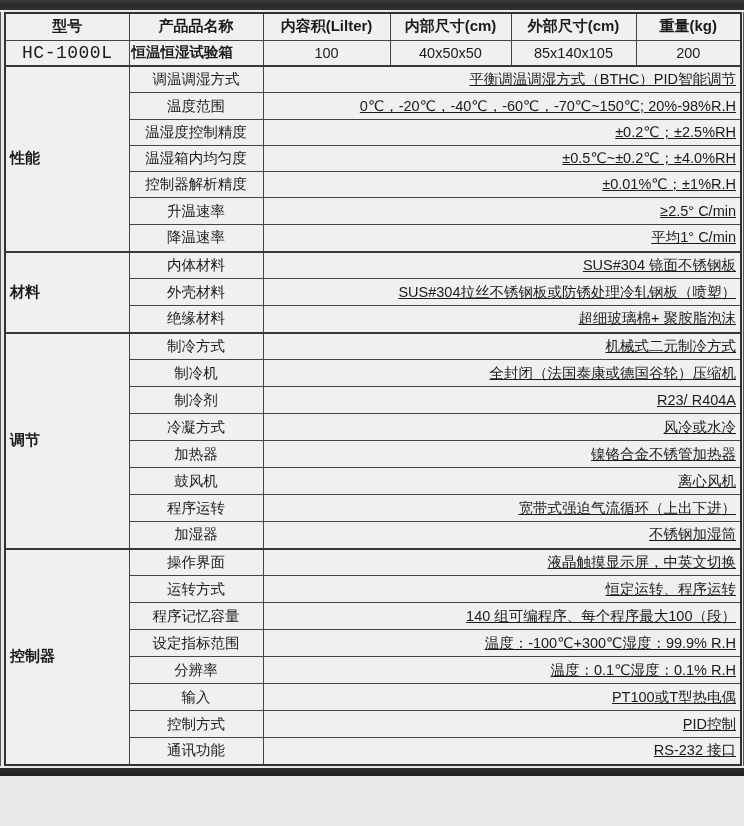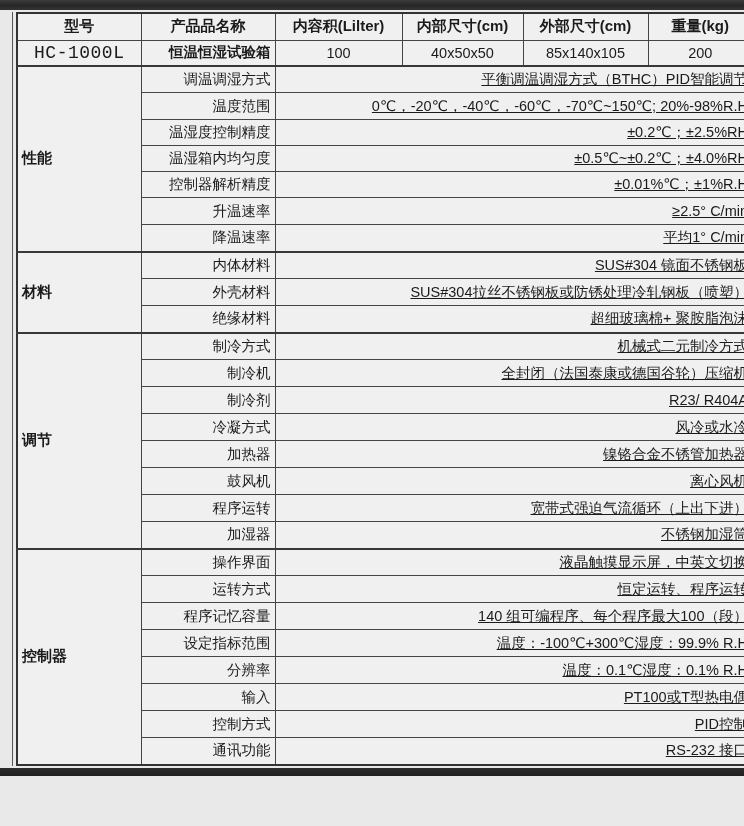--- a/index.html
+++ b/index.html
@@ -19,21 +19,21 @@
   .edge-bar {
     width: 744px;
     height: 10px;
     background: linear-gradient(180deg, #3b3b3b 0%, #262626 55%, #343434 100%);
   }
   .edge-bar.bottom {
     height: 8px;
     background: linear-gradient(180deg, #2c2c2c 0%, #1f1f1f 100%);
   }
   .table-frame {
-    margin: 2px 12px;
+    margin: 2px 0;
     border-left: 1px solid #555;
     border-right: 1px solid #555;
     padding: 0 3px;
     background: #e9e9e9;
   }
   table.spec {
     width: 736px;
     border-collapse: collapse;
     table-layout: fixed;
     background: #efefef;
@@ -64,31 +64,31 @@
   }
   tr.product-row { height: 23px; }
   tr.product-row td { text-align: center; }
   tr.product-row td.model-cell {
     font-family: "Liberation Mono", "DejaVu Sans Mono", monospace;
     font-size: 18px;
     letter-spacing: 0.5px;
     border-bottom: 2px solid #383838;
   }
   tr.product-row td { border-bottom: 2px solid #383838; }
-  tr.product-row td.prod-name { text-align: right; padding-left: 14px; font-weight: 600; }
+  tr.product-row td.prod-name { text-align: left; padding-left: 2px; font-weight: 600; }
   tbody tr.spec-row { height: 27px; }
   tbody tr.spec-row.tall { height: 26px; }
   td.section-cell {
     font-weight: 600;
     font-size: 15px;
     border-left: 1px solid #454545;
     border-right: 2px solid #3a3a3a;
   }
   td.attr-cell {
-    text-align: right;
+    text-align: center;
     padding-left: 5px;
     font-weight: 500;
     font-family: Liberation Mono, monospace;
   }
   td.value-cell {
     text-align: right;
     padding-left: 8px;
     font-weight: 400;
     text-decoration: underline;
   }

